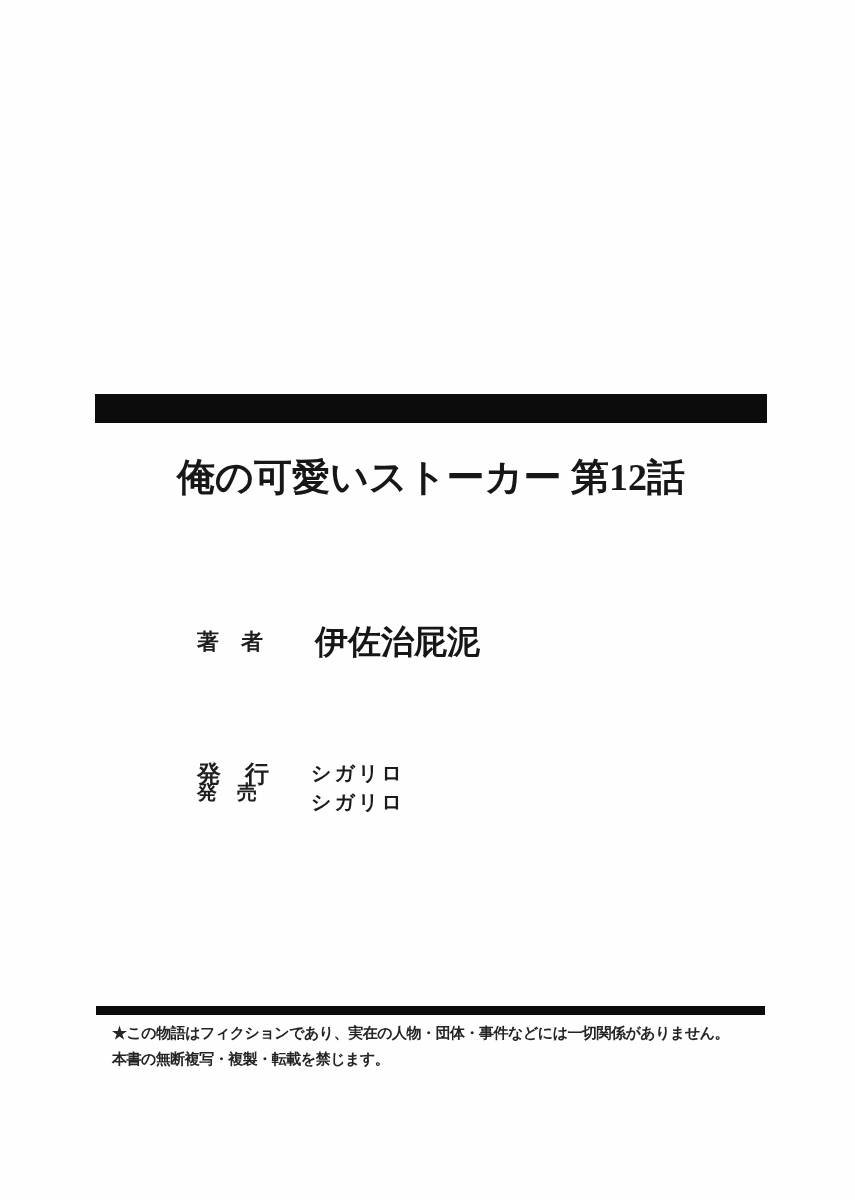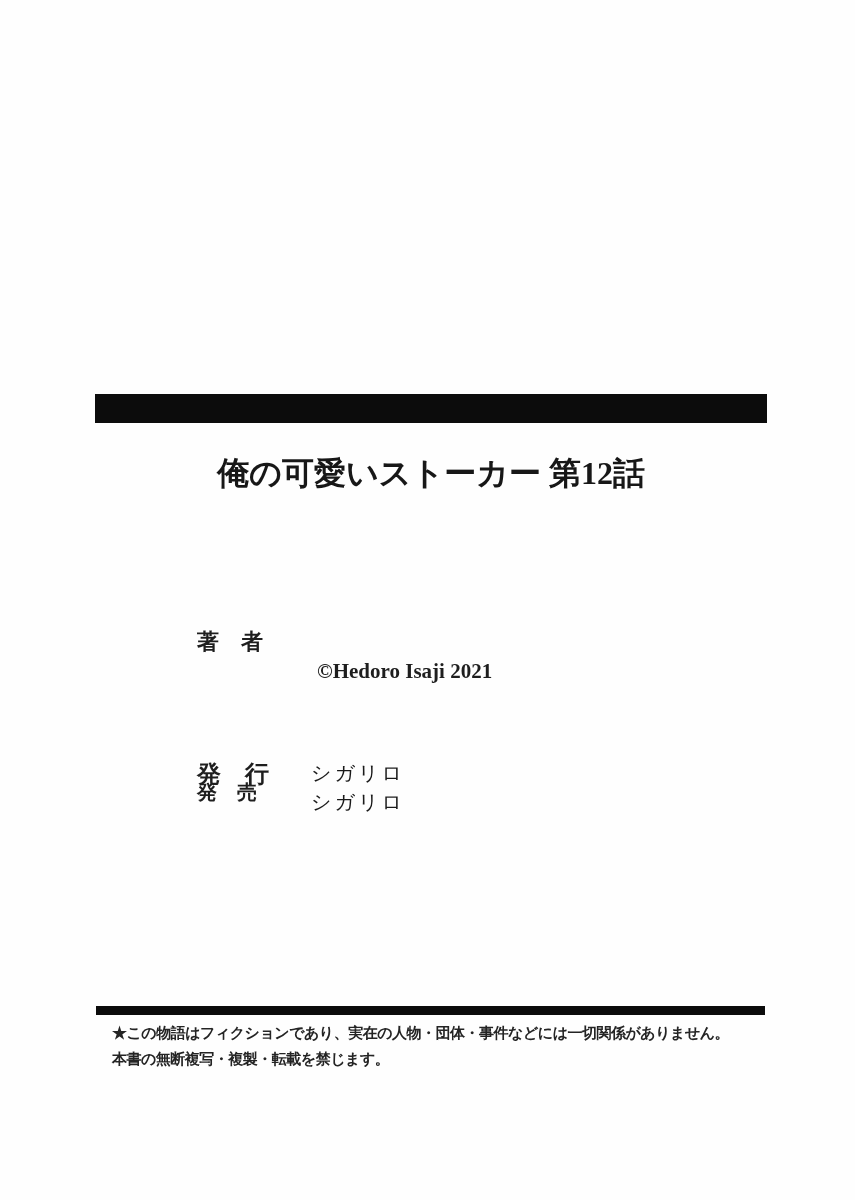--- a/index.html
+++ b/index.html
@@ -32,21 +32,21 @@
     width: 669px;
     height: 9px;
   }
   .title {
     position: absolute;
     left: 95px;
     top: 452px;
     width: 672px;
     margin: 0;
     text-align: center;
-    font-size: 32px;
+    font-size: 38px;
     font-weight: 800;
     letter-spacing: 0px;
     color: #171717;
     white-space: nowrap;
   }
   .credit-label {
     position: absolute;
     left: 197px;
     font-size: 22px;
     font-weight: 700;
@@ -71,21 +71,21 @@
     font-weight: 700;
     color: #1e1e1e;
     white-space: nowrap;
   }
   .publisher-label { top: 758px; font-size: 24px; }
   .distributor-label { top: 779px; font-size: 20px; }
   .credit-value {
     position: absolute;
     left: 311px;
     font-size: 20px;
-    font-weight: 400;
+    font-weight: 700;
     letter-spacing: 3px;
     color: #1a1a1a;
     white-space: nowrap;
   }
   .publisher-value { top: 760px; }
   .distributor-value { top: 789px; }
   .disclaimer-line {
     position: absolute;
     left: 112px;
     margin: 0;
@@ -102,22 +102,22 @@
 <body>
 
 <div class="page">
 
   <div class="bar top-bar"></div>
 
   <h1 class="title">俺の可愛いストーカー 第12話</h1>
 
   <span class="credit-label author-label">著　者</span>
 
+  <span class="author-name">伊佐治屁泥</span>
 
-  <span class="copyright-line">©Hedoro Isaji 2021</span>
 
   <span class="credit-label publisher-label">発　行</span>
 
   <span class="credit-value publisher-value">シガリロ</span>
 
   <span class="credit-label distributor-label">発　売</span>
 
   <span class="credit-value distributor-value">シガリロ</span>
 
   <div class="bar bottom-bar"></div>

